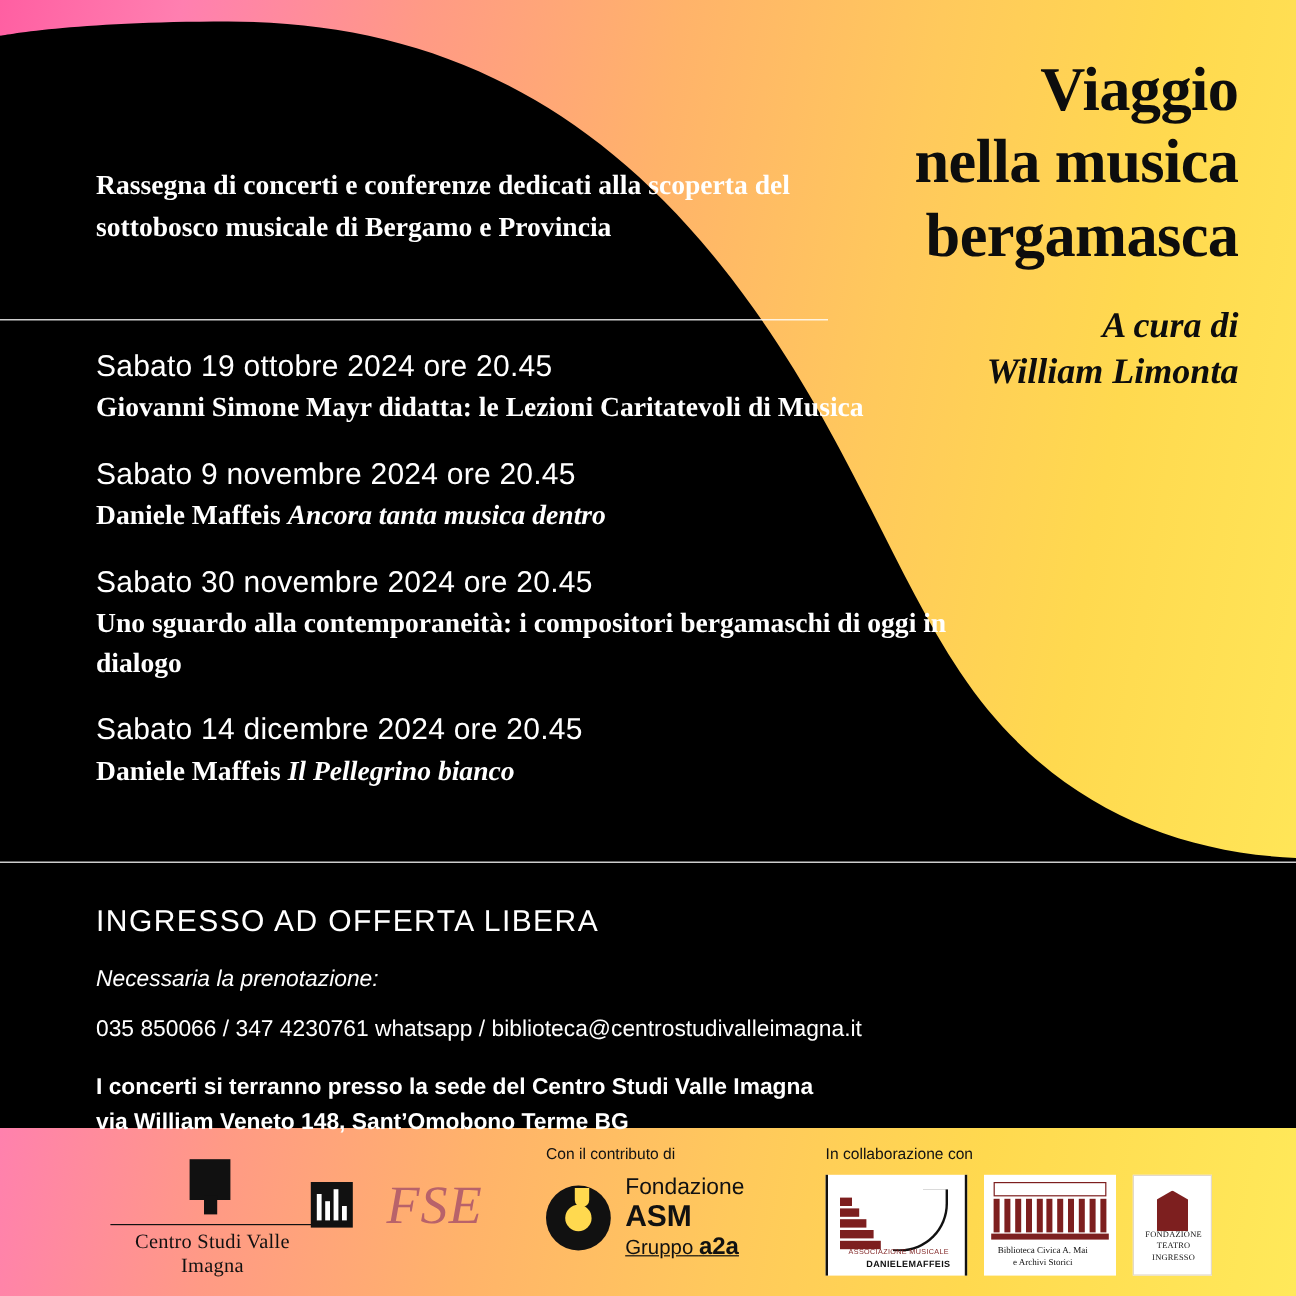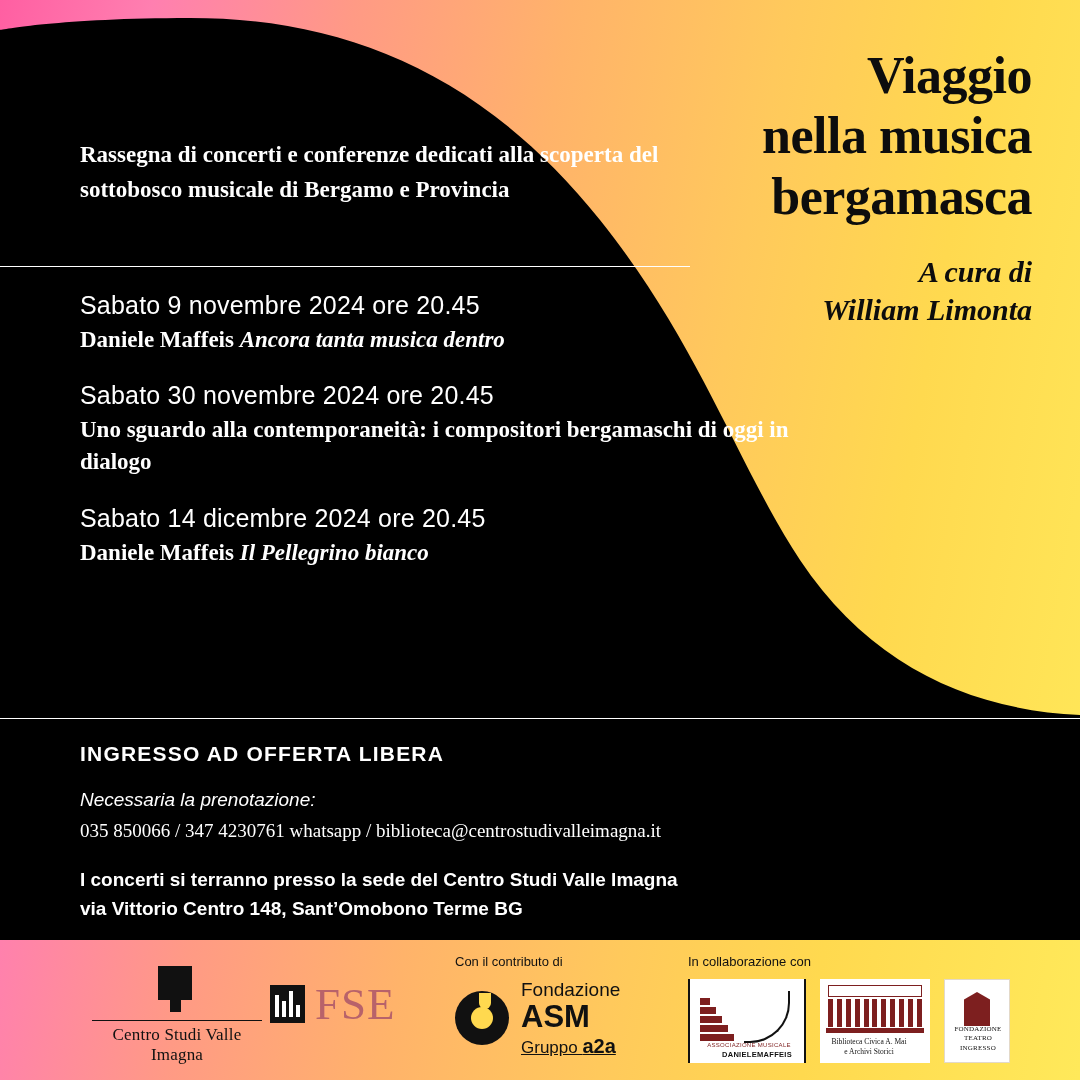--- a/index.html
+++ b/index.html
@@ -121,36 +121,37 @@
   
   .info {
     position: absolute;
     left: 80px;
     top: 742px;
     width: 820px;
     color: #ffffff;
   }
   .info .headline {
     font-family: "Liberation Sans", sans-serif;
-    font-weight: 700;
-    font-size: 21px;
+    font-weight: 400;
+    font-size: 25px;
     letter-spacing: 1.2px;
     margin-bottom: 20px;
+    margin-top: 12px;
   }
   .info .booking-label {
     font-family: "Liberation Sans", sans-serif;
     font-style: italic;
     font-size: 19px;
     line-height: 1.5;
   }
   .info .contacts {
-    font-family: Liberation Serif, serif;
+    font-family: Liberation Sans, sans-serif;
     font-size: 19px;
     line-height: 1.5;
-    margin-top: 2px;
+    margin-top: 12px;
   }
   .info .venue {
     font-family: "Liberation Sans", sans-serif;
     font-weight: 700;
     font-size: 19px;
     line-height: 1.55;
     margin-top: 20px;
   }
 
   
@@ -179,21 +180,21 @@
   .csvi-mark .stem { position: absolute; left: 16px; top: 30px; width: 11px; height: 16px; background: #111; }
   .csvi-name {
     font-family: "Liberation Serif", serif;
     font-size: 17px;
     letter-spacing: 0.2px;
     border-top: 1px solid #111;
     padding-top: 4px;
   }
 
   
-  .logo-fse { left: 270px; top: 40px; display: flex; align-items: center; gap: 10px; }
+  .logo-fse { left: 259px; top: 40px; display: flex; align-items: center; gap: 28px; font-style: italic; }
   .fse-bars { display: flex; gap: 3px; align-items: flex-end; background: #111; padding: 6px 5px; }
   .fse-bars i { display: block; width: 4px; background: #fff; }
   .fse-text {
     font-family: "Liberation Serif", serif;
     font-size: 45px;
     font-weight: 400;
     color: #b8626a;
     letter-spacing: 1px;
   }
 
@@ -215,21 +216,21 @@
     width: 22px; height: 22px; border-radius: 50%;
     background: #ffd94f;
   }
   .asm-mark:before {
     content: ""; position: absolute; left: 24px; top: 2px;
     width: 12px; height: 16px; background: #ffd94f;
     border-radius: 0 0 6px 6px;
   }
   .asm-text { line-height: 1.12; color: #111; }
   .asm-text .l1 { font-family: "Liberation Sans", sans-serif; font-size: 19px; }
-  .asm-text .l2 { font-family: "Liberation Sans", sans-serif; font-size: 31px; font-weight: 700; }
+  .asm-text .l2 { font-family: "Liberation Sans", sans-serif; font-size: 25px; font-weight: 700; }
   .asm-text .l3 { font-family: "Liberation Sans", sans-serif; font-size: 17px; text-decoration: underline; }
   .asm-text .l3 b { font-size: 20px; font-weight: 700; }
 
   
   .block-collab { position: absolute; left: 688px; top: 16px; }
   .collab-row { display: flex; align-items: flex-end; gap: 14px; margin-top: 10px; }
 
   .logo-dm {
     width: 118px; height: 84px; background: #fff;
     border-left: 2px solid #111; border-right: 2px solid #111;
@@ -301,20 +302,24 @@
         <div>William Limonta</div>
       </div>
     </div>
 
     <div class="intro">Rassegna di concerti e conferenze dedicati alla scoperta del sottobosco musicale di Bergamo e Provincia</div>
 
     <div class="rule rule-top"></div>
 
     <div class="program">
       <div class="event">
+        <div class="when">Sabato 19 ottobre 2024 ore 20.45</div>
+        <div class="what"><span>Giovanni Simone Mayr didatta: le Lezioni Caritatevoli di Musica</span><em></em></div>
+      </div>
+      <div class="event">
         <div class="when">Sabato 9 novembre 2024 ore 20.45</div>
         <div class="what"><span>Daniele Maffeis </span><em>Ancora tanta musica dentro</em></div>
       </div>
       <div class="event">
         <div class="when">Sabato 30 novembre 2024 ore 20.45</div>
         <div class="what"><span>Uno sguardo alla contemporaneità: i compositori bergamaschi di oggi in dialogo</span><em></em></div>
       </div>
       <div class="event">
         <div class="when">Sabato 14 dicembre 2024 ore 20.45</div>
         <div class="what"><span>Daniele Maffeis </span><em>Il Pellegrino bianco</em></div>
@@ -322,21 +327,21 @@
     </div>
 
     <div class="rule rule-bottom"></div>
 
     <div class="info">
       <div class="headline">INGRESSO AD OFFERTA LIBERA</div>
       <div class="booking-label">Necessaria la prenotazione:</div>
       <div class="contacts">035 850066 / 347 4230761 whatsapp / biblioteca@centrostudivalleimagna.it</div>
       <div class="venue">
         <div>I concerti si terranno presso la sede del Centro Studi Valle Imagna</div>
-        <div>via Vittorio Centro 148, Sant’Omobono Terme BG</div>
+        <div>via William Veneto 148, Sant’Omobono Terme BG</div>
       </div>
     </div>
   </div>
 
   <div class="footer">
     <div class="footer-inner">
 
       <div class="logo logo-csvi">
         <div class="csvi-mark">
           <span class="sq"></span>

